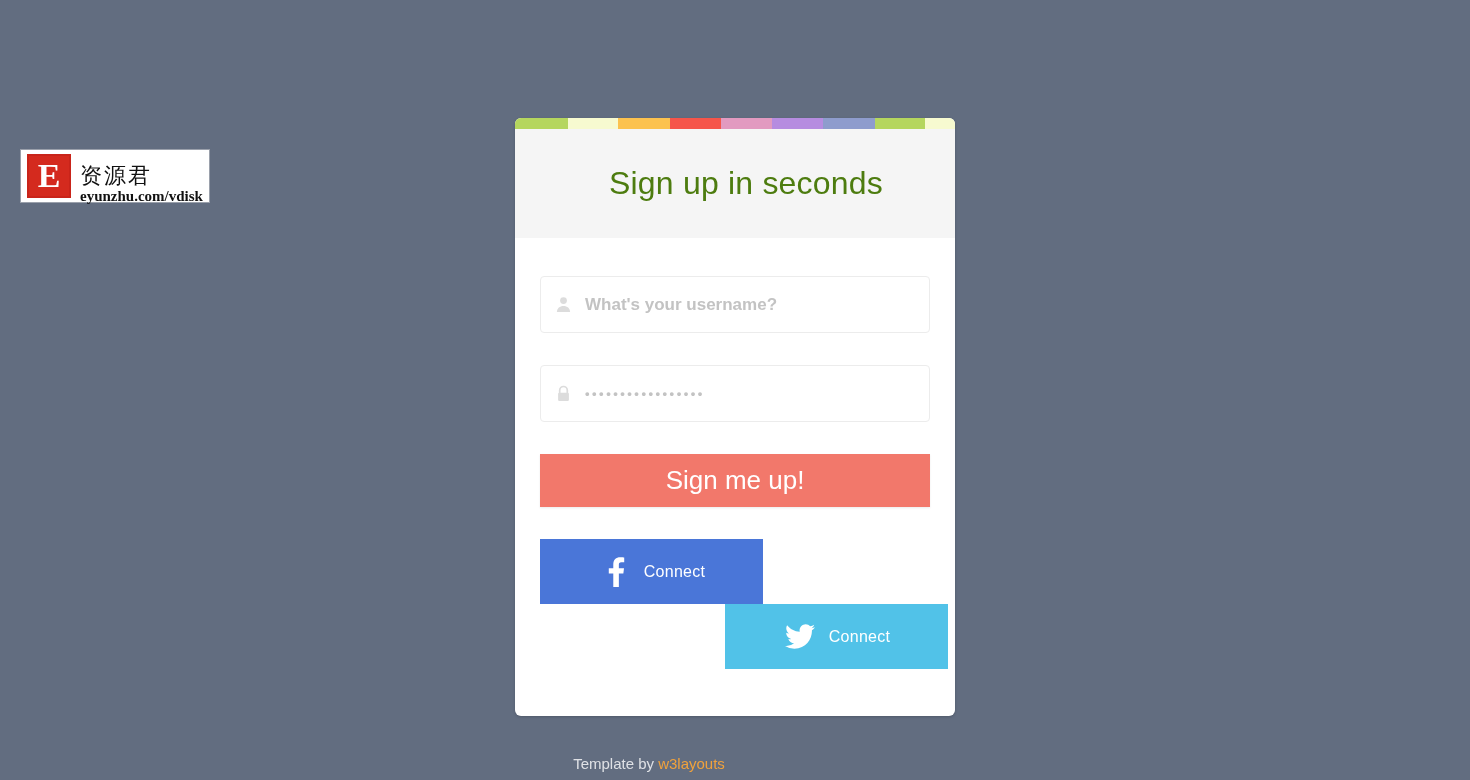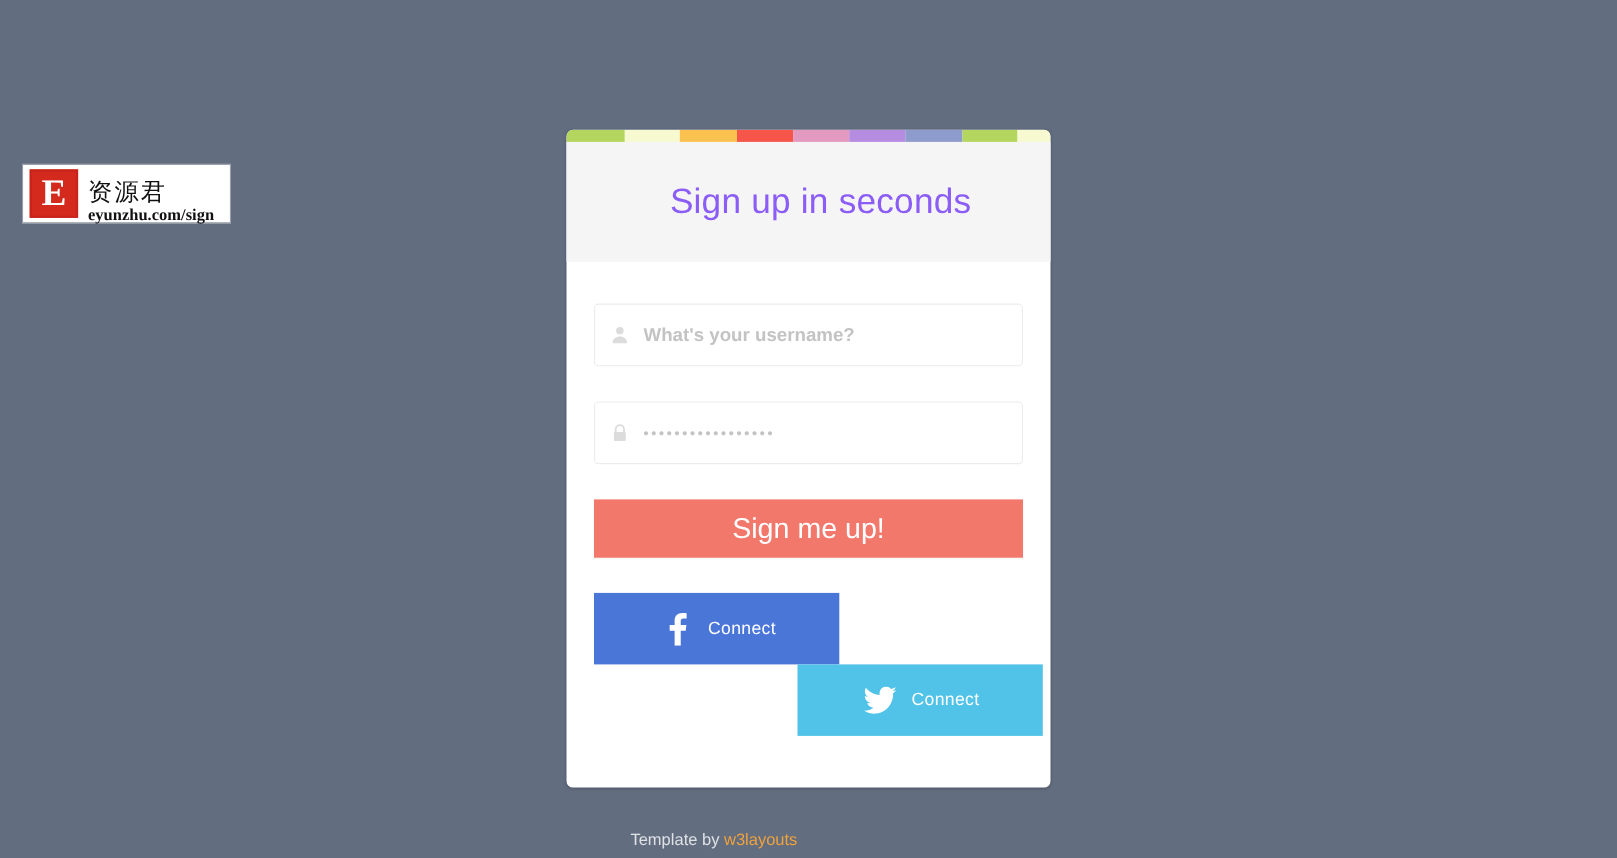--- a/index.html
+++ b/index.html
@@ -91,21 +91,21 @@
   .stripe { height: 100%; }
 
   .card-header {
     height: 109px;
     background: #f5f5f5;
     display: flex;
     align-items: center;
     justify-content: center;
   }
   .card-title {
-    color: #8b5cf6;
+    color: #4d7c0f;
     font-size: 32px;
     font-weight: normal;
     letter-spacing: 0.2px;
     margin-left: 22px;
   }
 
   .card-body {
     padding: 38px 25px 0 25px;
   }
 
@@ -226,21 +226,21 @@
 </style>
 </head>
 <body style="background: rgb(98, 109, 128);">
 
 <div class="watermark">
   <div class="wm-badge" style="background: rgb(212, 42, 30);">
     <span class="wm-badge-inner">E</span>
   </div>
   <div class="wm-text">
     <div class="wm-cn">资源君</div>
-    <div class="wm-url">eyunzhu.com/sign</div>
+    <div class="wm-url">eyunzhu.com/vdisk</div>
   </div>
 </div>
 
 <div class="card">
 
   <div class="stripe-bar">
       <div class="stripe" style="background: rgb(181, 214, 94); width: 53px;"></div>
       <div class="stripe" style="background: rgb(247, 250, 208); width: 50px;"></div>
       <div class="stripe" style="background: rgb(252, 194, 79); width: 52px;"></div>
       <div class="stripe" style="background: rgb(246, 85, 74); width: 51px;"></div>

